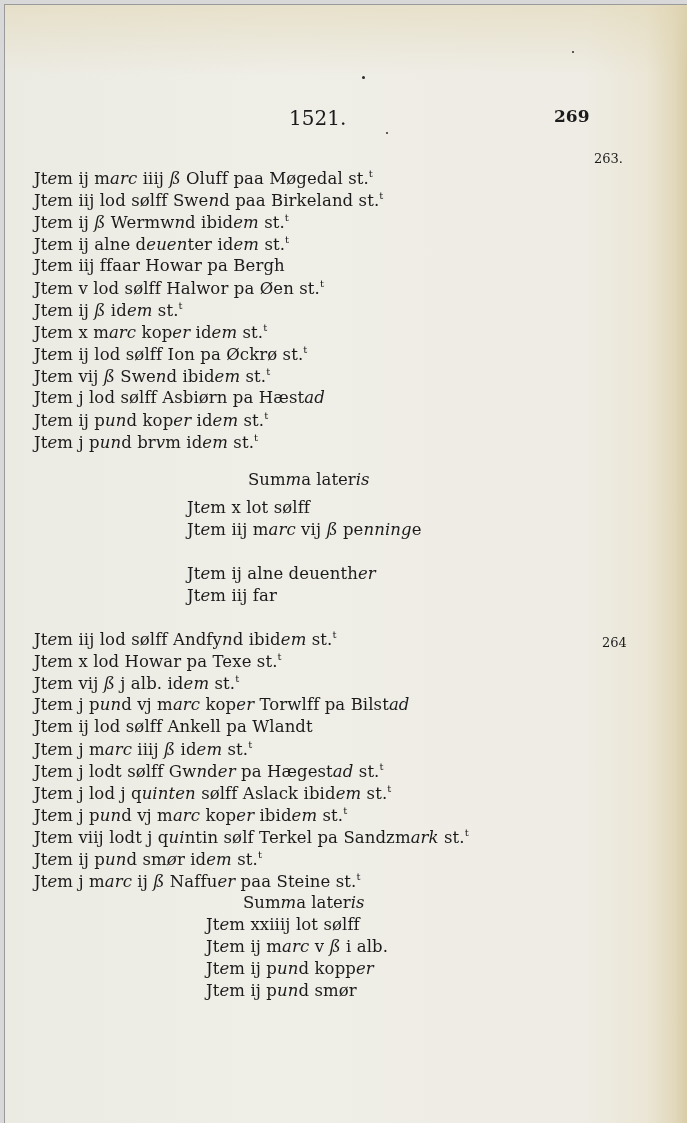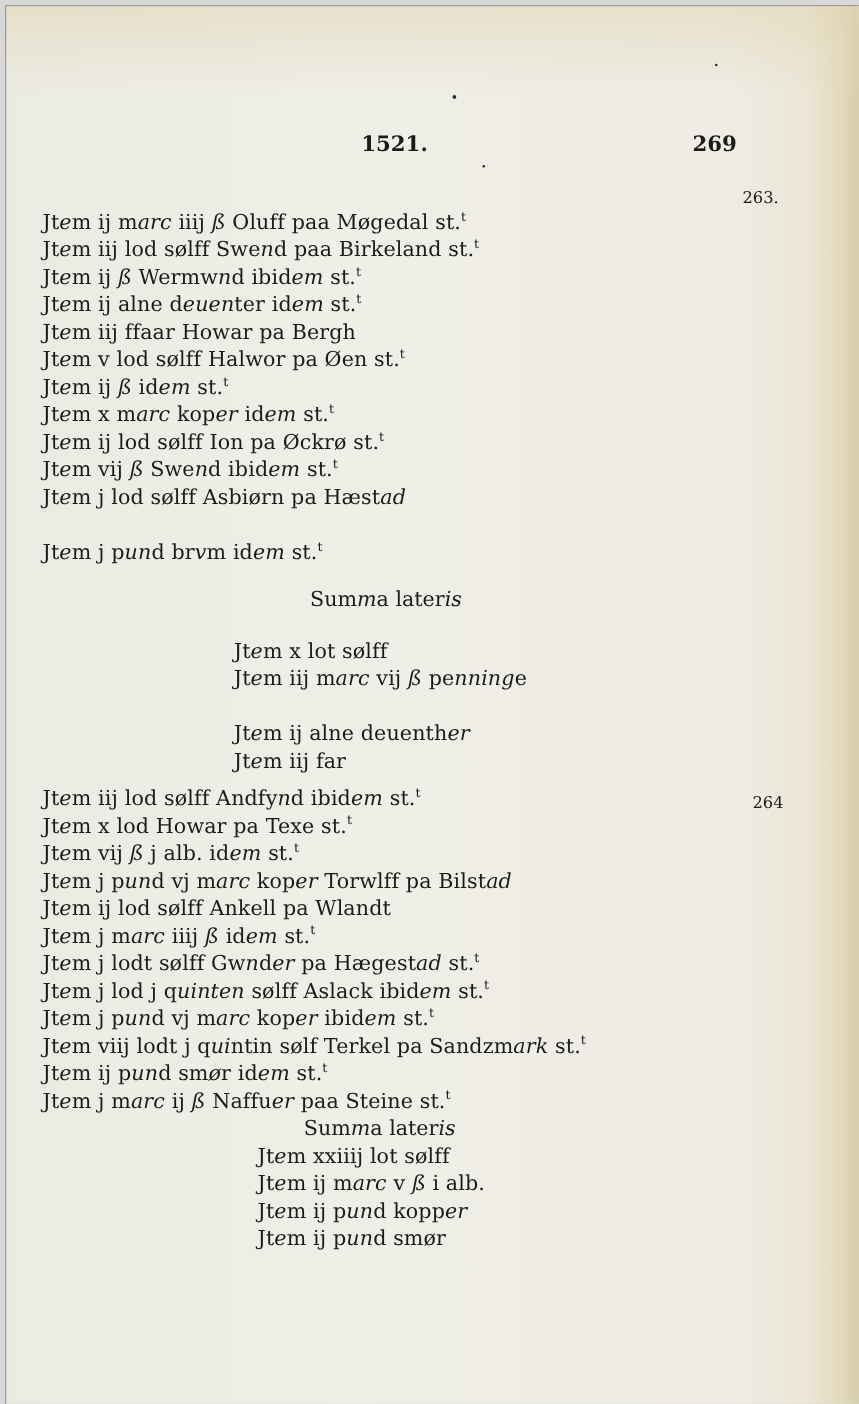--- a/index.html
+++ b/index.html
@@ -24,26 +24,26 @@
       content: "";
       position: absolute; left: 0; top: 0; right: 0; height: 70px;
       background: linear-gradient(180deg, rgba(225,214,180,0.55) 0%, rgba(236,234,226,0) 100%);
     }
     .speck { position: absolute; width: 3px; height: 3px; border-radius: 50%; background: #2a2a2a; }
     .header-year, .header-page, .margin-num, .line, .heading {
       position: absolute;
       white-space: nowrap;
       color: #1b1b1b;
     }
-    .header-year { left: 284px; top: 101px; font-size: 17px; font-weight: bold; }
+    .header-year { left: 284px; top: 101px; font-size: 20px; font-weight: normal; }
     .header-page { left: 549px; top: 101px; font-size: 17px; font-weight: bold; }
     .margin-num { font-size: 13px; }
     .heading { font-size: 16.5px; }
     .line { font-size: 16.5px; left: 29px; letter-spacing: 0.1px; }
-    .sum-line { left: 182px; margin-top: 13px; }
+    .sum-line { left: 182px; }
     .sum2-line { left: 201px; }
     i { font-style: italic; }
   </style>
 </head>
 <body>
 
 <div class="page">
   <span class="speck" style="left:357px;top:71px;"></span>
   <span class="speck" style="left:567px;top:46px;width:2px;height:2px;"></span>
   <span class="speck" style="left:381px;top:127px;width:2px;height:2px;"></span>
@@ -57,20 +57,21 @@
   <div class="line" style="top:185px;">Jt<i>e</i>m iij lod sølff Swe<i>n</i>d paa Birkeland st.<sup style="font-size:10px">t</sup></div>
   <div class="line" style="top:207px;">Jt<i>e</i>m ij <i>ß</i> Wermw<i>n</i>d ibid<i>em</i> st.<sup style="font-size:10px">t</sup></div>
   <div class="line" style="top:229px;text-align:center;">Jt<i>e</i>m ij alne d<i>euen</i>ter id<i>em</i> st.<sup style="font-size:10px">t</sup></div>
   <div class="line" style="top:251px;">Jt<i>e</i>m iij ffaar Howar pa Bergh</div>
   <div class="line" style="top:273px;">Jt<i>e</i>m v lod sølff Halwor pa Øen st.<sup style="font-size:10px">t</sup></div>
   <div class="line" style="top:295px;">Jt<i>e</i>m ij <i>ß</i> id<i>em</i> st.<sup style="font-size:10px">t</sup></div>
   <div class="line" style="top:317px;">Jt<i>e</i>m x m<i>arc</i> kop<i>er</i> id<i>em</i> st.<sup style="font-size:10px">t</sup></div>
   <div class="line" style="top:339px;">Jt<i>e</i>m ij lod sølff Ion pa Øckrø st.<sup style="font-size:10px">t</sup></div>
   <div class="line" style="top:361px;">Jt<i>e</i>m vij <i>ß</i> Swe<i>n</i>d ibid<i>em</i> st.<sup style="font-size:10px">t</sup></div>
   <div class="line" style="top:383px;">Jt<i>e</i>m j lod sølff Asbiørn pa Hæst<i>ad</i></div>
+  <div class="line" style="top:405px;">Jt<i>e</i>m ij p<i>un</i>d kop<i>er</i> id<i>em</i> st.<sup style="font-size:10px">t</sup></div>
   <div class="line" style="top:427px;">Jt<i>e</i>m j p<i>un</i>d br<i>v</i>m id<i>em</i> st.<sup style="font-size:10px">t</sup></div>
 
   <div class="heading" style="left:243px;top:465px;">Sum<i>m</i>a later<i>is</i></div>
   <div class="line sum-line" style="top:493px;">Jt<i>e</i>m x lot sølff</div>
   <div class="line sum-line" style="top:515px;">Jt<i>e</i>m iij m<i>arc</i> vij <i>ß</i> pe<i>nning</i>e</div>
   <div class="line sum-line" style="top:559px;">Jt<i>e</i>m ij alne deuenth<i>er</i></div>
   <div class="line sum-line" style="top:581px;">Jt<i>e</i>m iij far</div>
 
   <div class="margin-num" style="left:597px;top:630px;">264</div>
 

